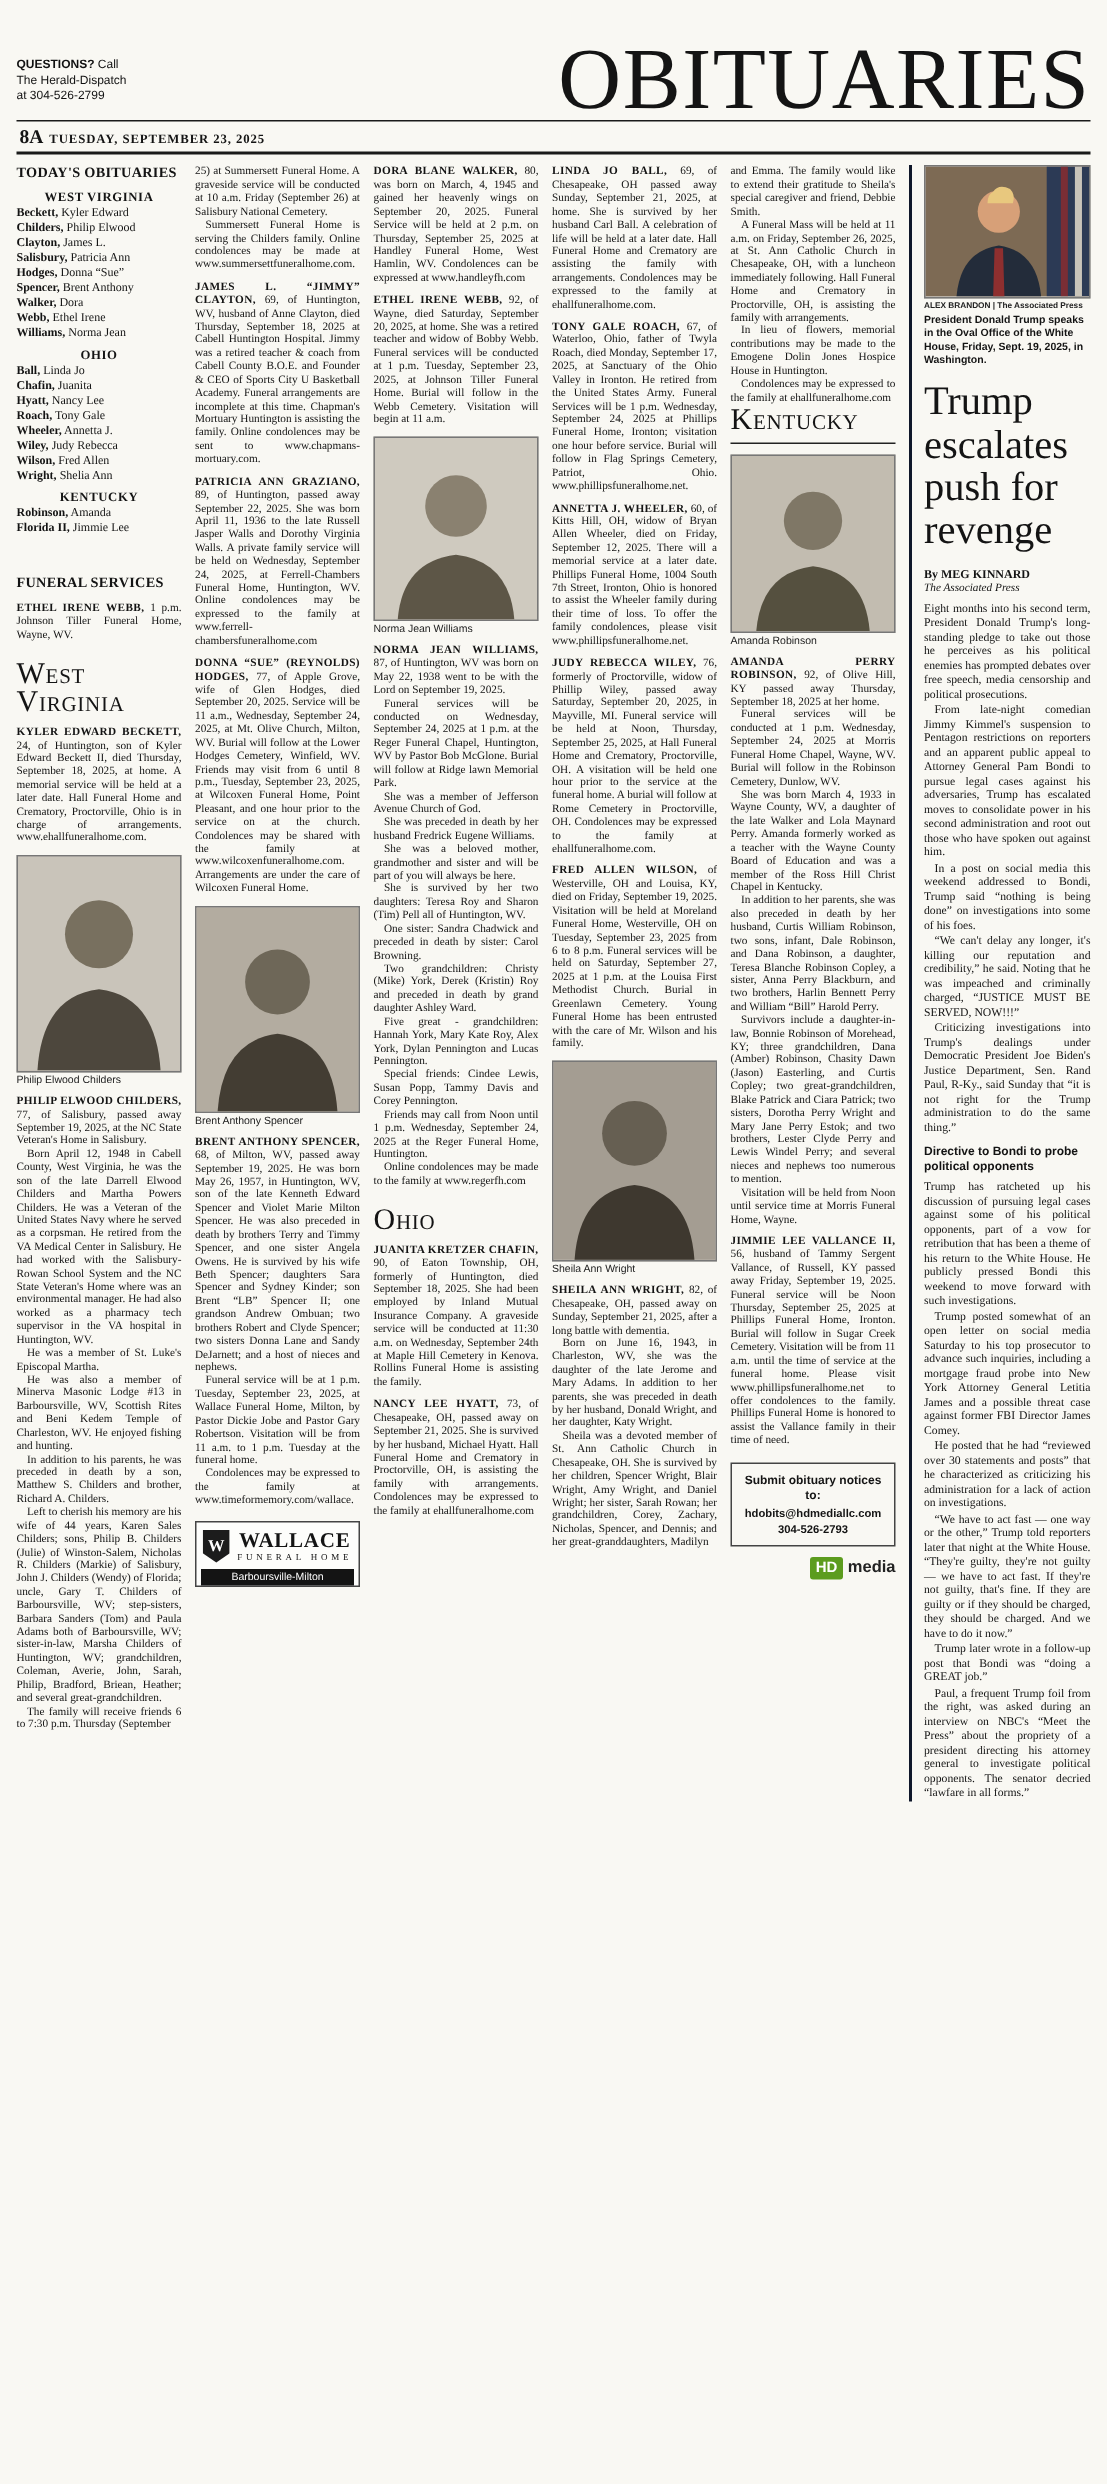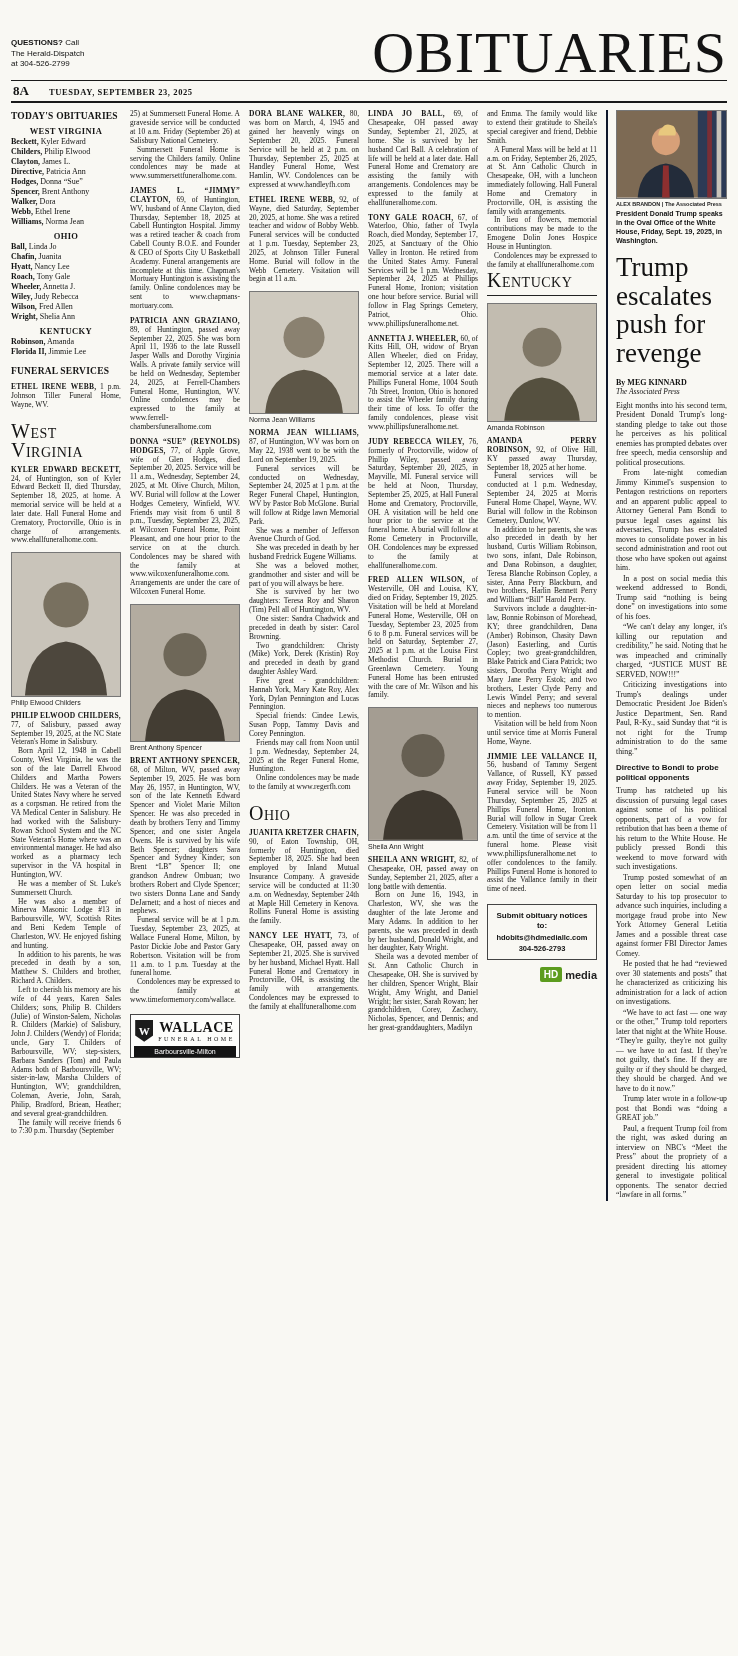--- a/index.html
+++ b/index.html
@@ -3,31 +3,31 @@
 <meta charset="utf-8">
 <style>
   *{box-sizing:border-box;margin:0;padding:0}
   body{background:#d8d6d0;font-family:"Liberation Serif",serif}
   .page{position:relative;width:738px;height:1656px;margin:0 auto;background:#f9f8f3;color:#141414;padding:0 11px;overflow:hidden}
   .topbar{display:flex;justify-content:space-between;align-items:flex-end;padding-top:28px}
   .questions{font-family:"Liberation Sans",sans-serif;font-size:8px;line-height:1.3;color:#111;padding-bottom:8px}
   .qb{font-weight:bold}
   .masthead{font-size:58px;line-height:.85;font-weight:400;white-space:nowrap;letter-spacing:1px}
   .rule-thin{border-top:1px solid #1a1a1a;margin-top:3px}
-  .dateline{display:flex;align-items:baseline;gap:20px;padding:2px 0 2px 2px}
+  .dateline{display:flex;align-items:baseline;gap:4px;padding:2px 0 2px 2px}
   .pageno{font-size:13px;font-weight:bold}
   .pdate{font-size:8.5px;font-weight:bold;letter-spacing:.6px}
   .rule-thick{border-top:2.5px solid #1a1a1a;margin-bottom:7px}
   .cols{display:flex;gap:9px;align-items:flex-start}
   .col{flex:0 0 110px;width:110px}
   .col-news{flex:1 1 auto;border-left:2px solid #0f172a;padding-left:8px}
   .ix-title{font-size:9.5px;font-weight:bold;text-align:left;letter-spacing:.2px;margin:1px 0 3px;line-height:1.15}
   .ix-region{font-size:8.5px;font-weight:bold;text-align:center;margin:4px 0 1px;letter-spacing:.4px}
   .ix{font-size:8px;line-height:1.25;padding-left:9px;text-indent:-9px}
-  .fs{margin-top:9px}
+  .fs{margin-top:27px}
   .region-head{font-size:20px;font-variant:small-caps;font-weight:400;line-height:.95;margin:12px 0 5px;letter-spacing:.5px}
   .region-head.ky{border-bottom:1px solid #222;padding-bottom:5px;margin:2px 0 7px}
   .o{font-size:7.5px;line-height:1.18;text-align:justify;margin:6px 0 0}
   .p{font-size:7.5px;line-height:1.18;text-align:justify;text-indent:7px}
   .noind{text-indent:0}
   .n{font-weight:bold;letter-spacing:.25px}
   .photo{margin:7px 0 0}
   .ph{display:block;width:100%;border:1px solid #777;background:#c4bfb6}
   .caption{font-family:"Liberation Sans",sans-serif;font-size:7px;color:#222;margin:2px 0 1px}
   .wallace{border:1px solid #444;margin-top:9px;background:#fdfdfb;text-align:center;padding:5px 3px 0}
@@ -73,21 +73,21 @@
 
   <div class="cols">
 
     <div class="col">
       <div class="ix-title">TODAY'S OBITUARIES</div>
 
       <div class="ix-region">WEST VIRGINIA</div>
       <div class="ix"><b>Beckett,</b><span> Kyler Edward</span></div>
       <div class="ix"><b>Childers,</b><span> Philip Elwood</span></div>
       <div class="ix"><b>Clayton,</b><span> James L.</span></div>
-      <div class="ix"><b>Directive,</b><span> Patricia Ann</span></div>
+      <div class="ix"><b>Salisbury,</b><span> Patricia Ann</span></div>
       <div class="ix"><b>Hodges,</b><span> Donna “Sue”</span></div>
       <div class="ix"><b>Spencer,</b><span> Brent Anthony</span></div>
       <div class="ix"><b>Walker,</b><span> Dora</span></div>
       <div class="ix"><b>Webb,</b><span> Ethel Irene</span></div>
       <div class="ix"><b>Williams,</b><span> Norma Jean</span></div>
 
       <div class="ix-region">OHIO</div>
       <div class="ix"><b>Ball,</b><span> Linda Jo</span></div>
       <div class="ix"><b>Chafin,</b><span> Juanita</span></div>
       <div class="ix"><b>Hyatt,</b><span> Nancy Lee</span></div>
@@ -114,21 +114,21 @@
         <svg class="ph" viewBox="0 0 100 132" preserveAspectRatio="none">
           <rect width="100" height="132" fill="#c9c4ba"></rect>
           <circle cx="50" cy="48" r="21" fill="#78705f"></circle>
           <path d="M12 132 Q15 86 50 82 Q85 86 88 132 Z" fill="#4d473d"></path>
         </svg>
         <figcaption class="caption">Philip Elwood Childers</figcaption>
       </figure>
 
       <p class="o"><b class="n">PHILIP ELWOOD CHILDERS,</b> <span>77, of Salisbury, passed away September 19, 2025, at the NC State Veteran's Home in Salisbury.</span></p>
       <p class="p">Born April 12, 1948 in Cabell County, West Virginia, he was the son of the late Darrell Elwood Childers and Martha Powers Childers. He was a Veteran of the United States Navy where he served as a corpsman. He retired from the VA Medical Center in Salisbury. He had worked with the Salisbury-Rowan School System and the NC State Veteran's Home where was an environmental manager. He had also worked as a pharmacy tech supervisor in the VA hospital in Huntington, WV.</p>
-      <p class="p">He was a member of St. Luke's Summersett Church.</p>
+      <p class="p">He was a member of St. Luke's Episcopal Martha.</p>
       <p class="p">He was also a member of Minerva Masonic Lodge #13 in Barboursville, WV, Scottish Rites and Beni Kedem Temple of Charleston, WV. He enjoyed fishing and hunting.</p>
       <p class="p">In addition to his parents, he was preceded in death by a son, Matthew S. Childers and brother, Richard A. Childers.</p>
       <p class="p">Left to cherish his memory are his wife of 44 years, Karen Sales Childers; sons, Philip B. Childers (Julie) of Winston-Salem, Nicholas R. Childers (Markie) of Salisbury, John J. Childers (Wendy) of Florida; uncle, Gary T. Childers of Barboursville, WV; step-sisters, Barbara Sanders (Tom) and Paula Adams both of Barboursville, WV; sister-in-law, Marsha Childers of Huntington, WV; grandchildren, Coleman, Averie, John, Sarah, Philip, Bradford, Briean, Heather; and several great-grandchildren.</p>
       <p class="p">The family will receive friends 6 to 7:30 p.m. Thursday (September</p>
     </div>
 
     <div class="col">
       <p class="p noind">25) at Summersett Funeral Home. A graveside service will be conducted at 10 a.m. Friday (September 26) at Salisbury National Cemetery.</p>
       <p class="p">Summersett Funeral Home is serving the Childers family. Online condolences may be made at www.summersettfuneralhome.com.</p>
 
@@ -236,20 +236,21 @@
         <svg class="ph" viewBox="0 0 100 108" preserveAspectRatio="none">
           <rect width="100" height="108" fill="#c2bcb0"></rect>
           <circle cx="50" cy="40" r="18" fill="#7f7766"></circle>
           <path d="M15 108 Q18 72 50 68 Q82 72 85 108 Z" fill="#55503f"></path>
         </svg>
         <figcaption class="caption">Amanda Robinson</figcaption>
       </figure>
 
       <p class="o"><b class="n">AMANDA PERRY ROBINSON,</b> <span>92, of Olive Hill, KY passed away Thursday, September 18, 2025 at her home.</span></p>
       <p class="p">Funeral services will be conducted at 1 p.m. Wednesday, September 24, 2025 at Morris Funeral Home Chapel, Wayne, WV. Burial will follow in the Robinson Cemetery, Dunlow, WV.</p>
+      <p class="p">She was born March 4, 1933 in Wayne County, WV, a daughter of the late Walker and Lola Maynard Perry. Amanda formerly worked as a teacher with the Wayne County Board of Education and was a member of the Ross Hill Christ Chapel in Kentucky.</p>
       <p class="p">In addition to her parents, she was also preceded in death by her husband, Curtis William Robinson, two sons, infant, Dale Robinson, and Dana Robinson, a daughter, Teresa Blanche Robinson Copley, a sister, Anna Perry Blackburn, and two brothers, Harlin Bennett Perry and William “Bill” Harold Perry.</p>
       <p class="p">Survivors include a daughter-in-law, Bonnie Robinson of Morehead, KY; three grandchildren, Dana (Amber) Robinson, Chasity Dawn (Jason) Easterling, and Curtis Copley; two great-grandchildren, Blake Patrick and Ciara Patrick; two sisters, Dorotha Perry Wright and Mary Jane Perry Estok; and two brothers, Lester Clyde Perry and Lewis Windel Perry; and several nieces and nephews too numerous to mention.</p>
       <p class="p">Visitation will be held from Noon until service time at Morris Funeral Home, Wayne.</p>
 
       <p class="o"><b class="n">JIMMIE LEE VALLANCE II,</b> <span>56, husband of Tammy Sergent Vallance, of Russell, KY passed away Friday, September 19, 2025. Funeral service will be Noon Thursday, September 25, 2025 at Phillips Funeral Home, Ironton. Burial will follow in Sugar Creek Cemetery. Visitation will be from 11 a.m. until the time of service at the funeral home. Please visit www.phillipsfuneralhome.net to offer condolences to the family. Phillips Funeral Home is honored to assist the Vallance family in their time of need.</span></p>
 
       <div class="submit">
         <div class="sb1">Submit obituary notices to:</div>
         <div class="sb2">hdobits@hdmediallc.com</div>
         <div class="sb2">304-526-2793</div>

